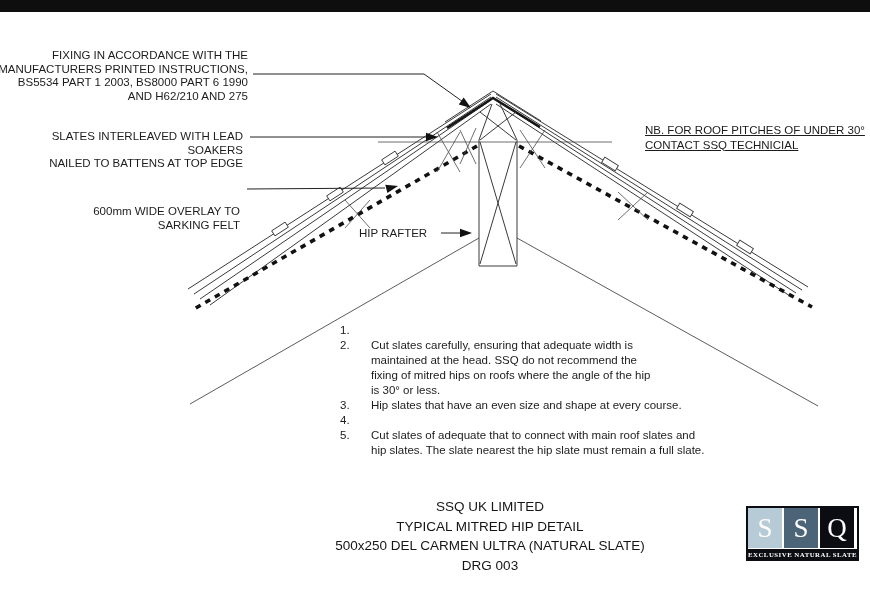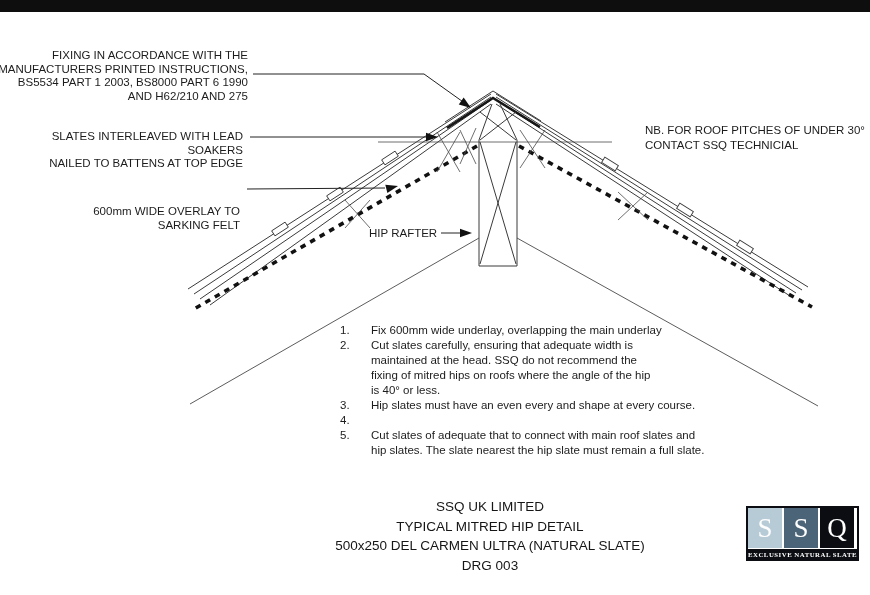--- a/index.html
+++ b/index.html
@@ -112,40 +112,39 @@
 MANUFACTURERS  PRINTED INSTRUCTIONS,
 BS5534 PART 1 2003, BS8000 PART 6 1990
 AND H62/210 AND 275</div>
 
   <div class="lbl right" style="top:130px;right:627px;width:250px;">SLATES INTERLEAVED WITH LEAD SOAKERS
 NAILED TO BATTENS AT TOP EDGE</div>
 
   <div class="lbl right" style="top:181px;right:630px;width:200px;margin-top:24px;">600mm WIDE OVERLAY TO
 SARKING FELT</div>
 
-  <div class="lbl" style="top:227px;left:369px;">HIP RAFTER</div>
+  <div class="lbl" style="top:227px;left:359px;">HIP RAFTER</div>
 
-  <div class="lbl" style="top:123px;left:645px;line-height:14.5px;">NB. FOR ROOF PITCHES OF UNDER 30°
+  <div class="lbl" style="top:123px;left:645px;line-height:14.5px;text-decoration:underline;">NB. FOR ROOF PITCHES OF UNDER 30°
 CONTACT SSQ TECHNICIAL</div>
 
   <div class="notes">
     <div class="note-row">
       <div class="note-num">1.</div>
-      <div class="note-text">Fix 600mm wide underlay, overlapping the main underlay</div>
     </div>
     <div class="note-row">
       <div class="note-num">2.</div>
       <div class="note-text">Cut slates carefully, ensuring that adequate width is
 maintained at the head. SSQ do not recommend the
 fixing of mitred hips on roofs where the angle of the hip
-is 40° or less.</div>
+is 30° or less.</div>
     </div>
     <div class="note-row">
       <div class="note-num">3.</div>
-      <div class="note-text">Hip slates must have an even every and shape at every course.</div>
+      <div class="note-text">Hip slates that have an even size and shape at every course.</div>
     </div>
     <div class="note-row">
       <div class="note-num">4.</div>
     </div>
     <div class="note-row">
       <div class="note-num">5.</div>
       <div class="note-text">Cut slates of adequate that to connect with main roof slates and
 hip slates. The slate nearest the hip slate must remain a full slate.</div>
     </div>
   </div>

